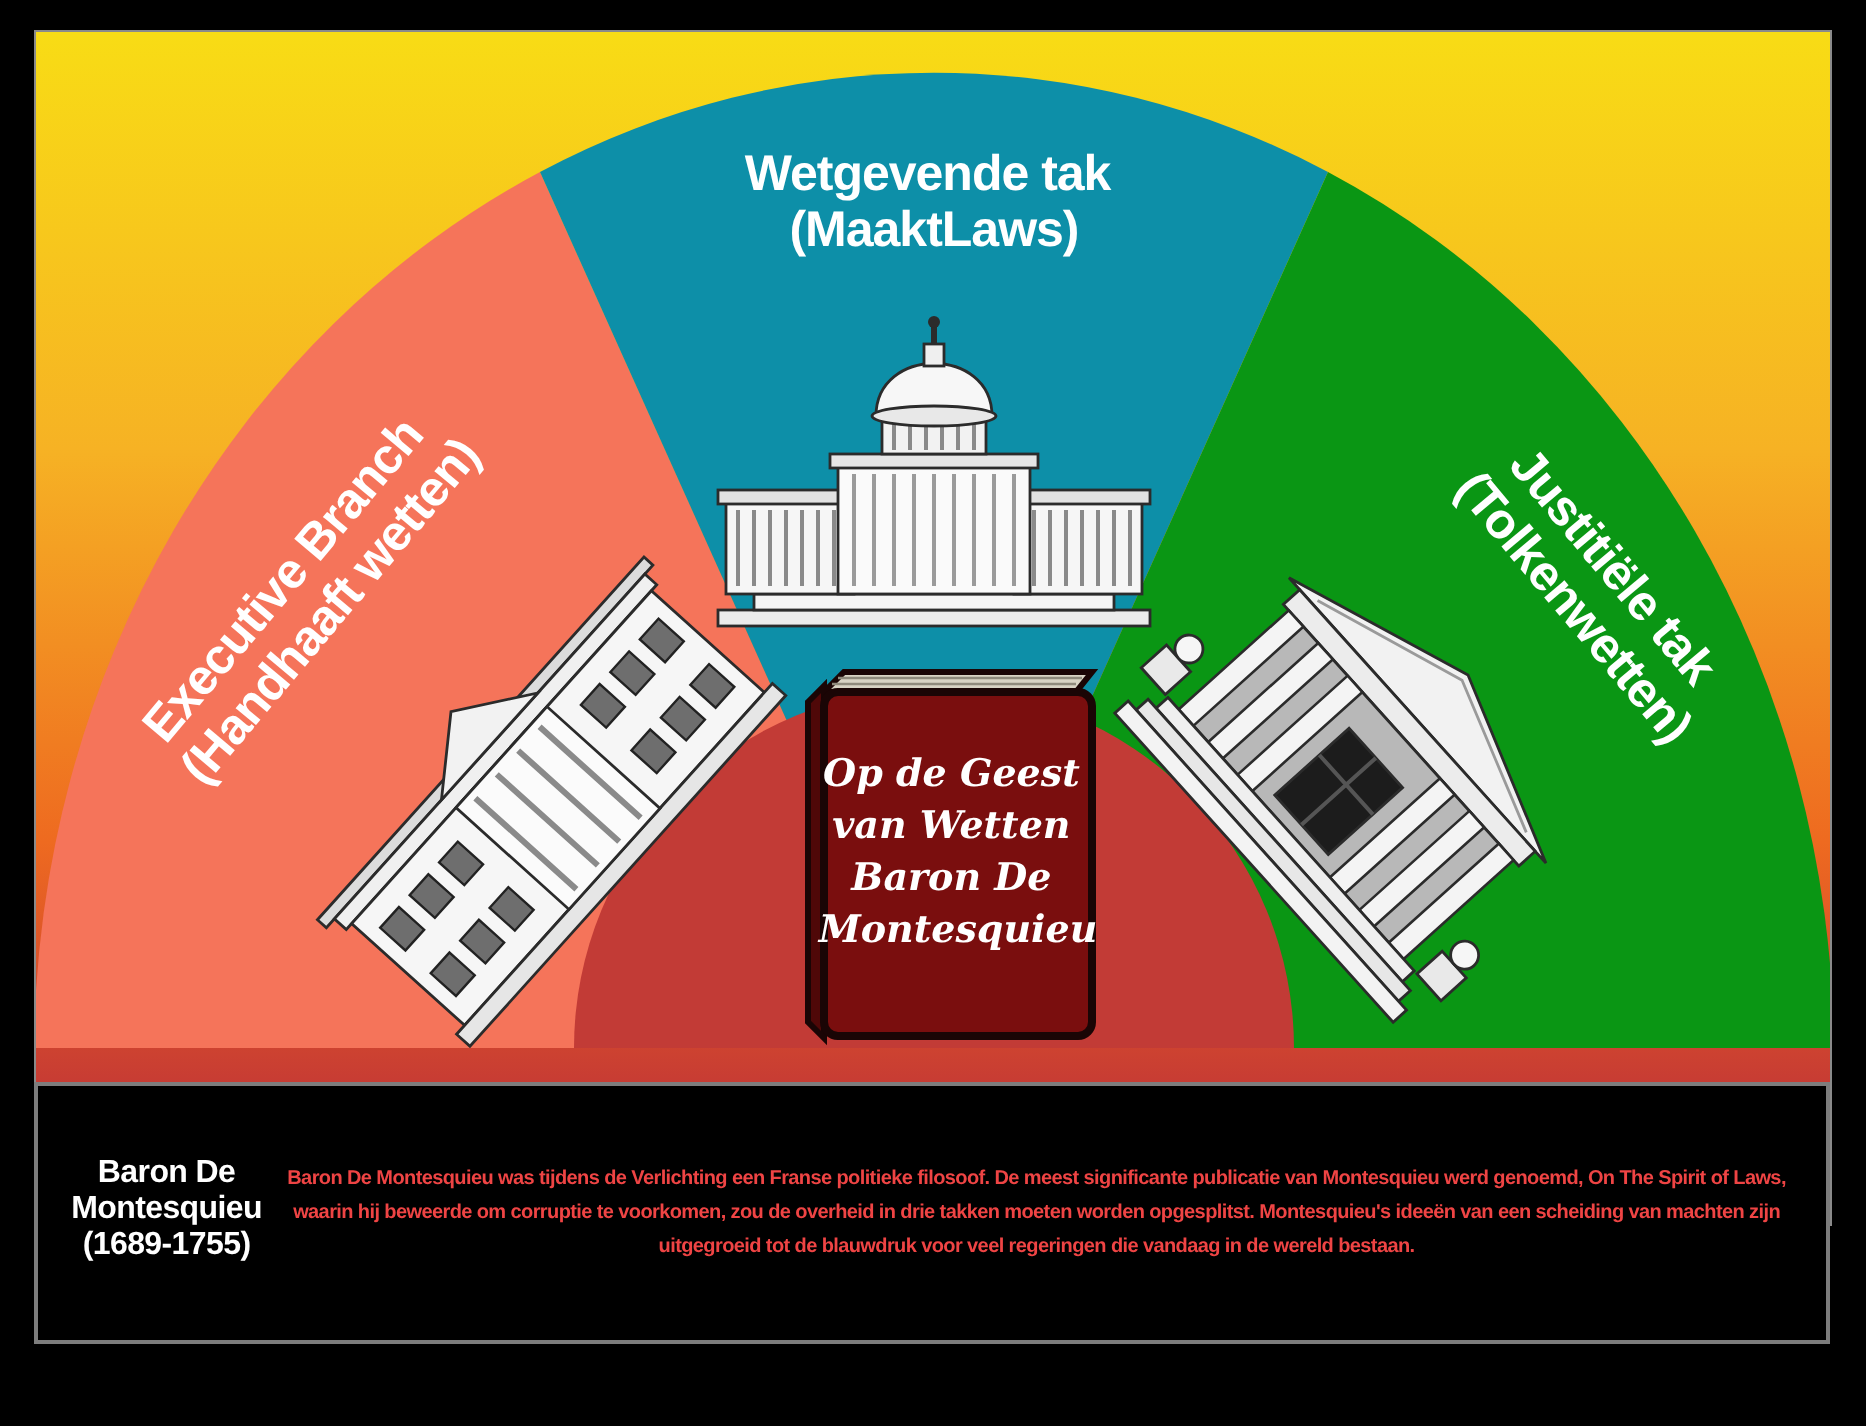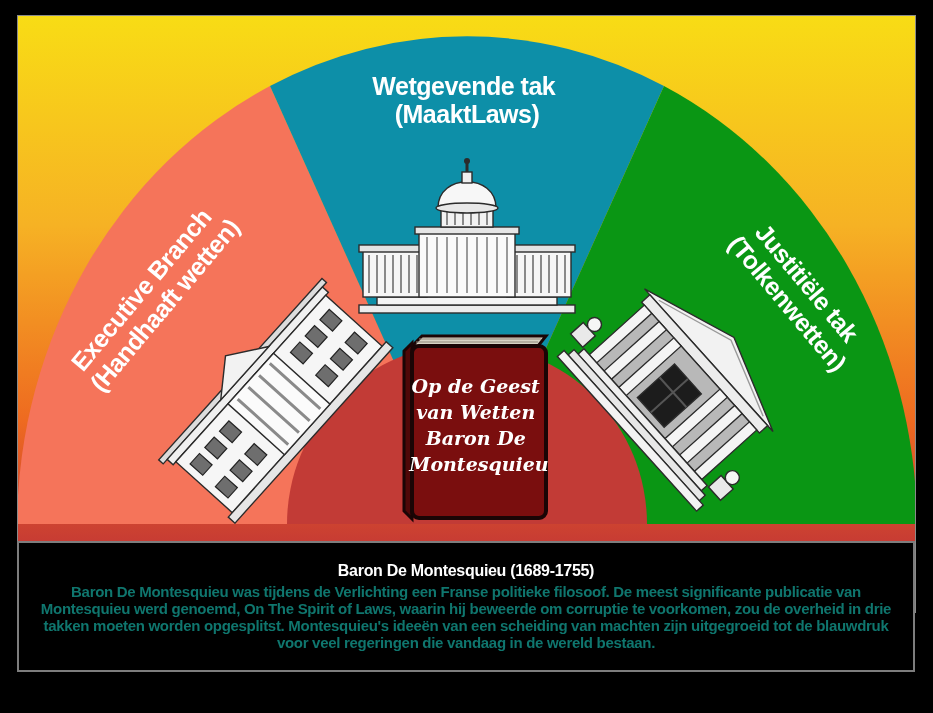--- a/index.html
+++ b/index.html
@@ -12,25 +12,25 @@
          background:linear-gradient(180deg,#f8dc15 0%,#f6b224 35%,#ee6a20 68%,#c03337 92%,#a82e38 100%);
          overflow:hidden;}
   .panel svg{position:absolute;left:0;top:0;}
 
   .wedge-label{font-weight:bold;fill:#ffffff;font-size:25px;letter-spacing:-0.5px;}
   .book-text{fill:#ffffff;font-family:"DejaVu Serif",serif;font-style:italic;
              font-size:19px;font-weight:bold;}
 
   .caption-box{position:absolute;left:17px;top:541px;width:898px;height:131px;
                border:2px solid #7d7d7d;box-sizing:border-box;background:#000;
-               display:flex;flex-direction:column;align-items:center;justify-content:center;
+               display:flex;align-items:center;justify-content:center;
                padding:6px 12px;}
   .caption-title{color:#fff;font-weight:bold;font-size:16px;letter-spacing:-0.3px;
                  margin-bottom:3px;text-align:center;}
-  .caption-body{color:#0f766e;font-weight:bold;font-size:15px;line-height:17px;
+  .caption-body{color:#ef4444;font-weight:bold;font-size:10px;line-height:17px;
                 letter-spacing:-0.3px;text-align:center;margin:0;max-width:880px;}
   .bld{stroke:#2b2b2b;stroke-width:1.4;}
 </style>
 </head>
 <body>
 
 <div class="stage">
 
   <div class="panel">
     <svg width="899" height="508" viewBox="0 0 899 508">

